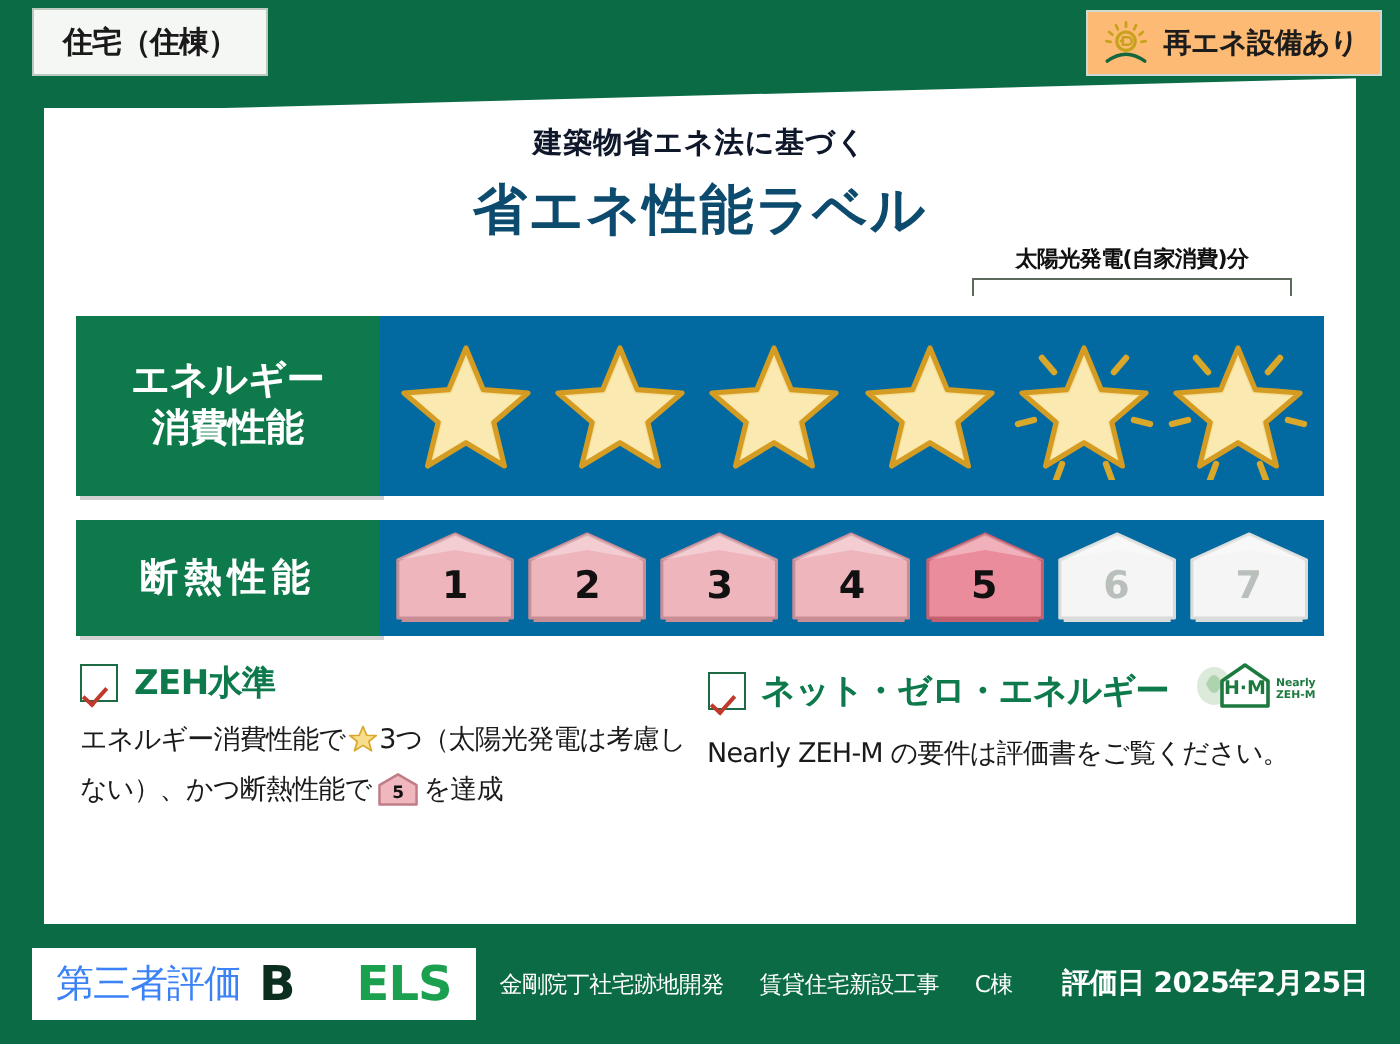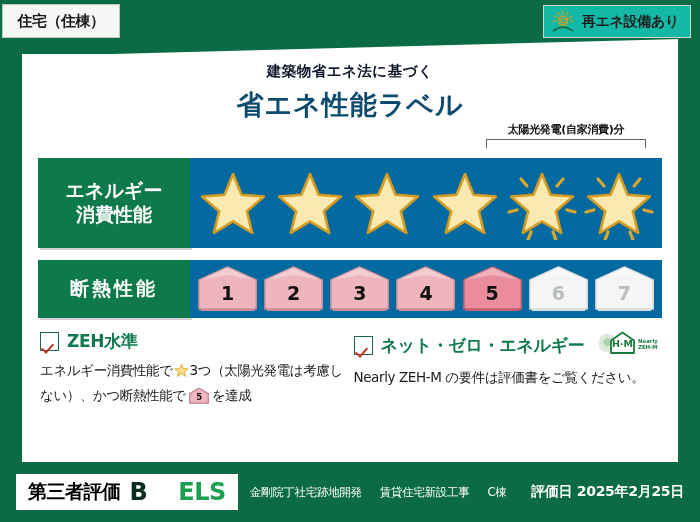--- a/index.html
+++ b/index.html
@@ -11,37 +11,37 @@
   body { background: #0a6b44; position: relative; }
 
   
   #label-root {
     position: absolute; inset: 0;
     background: #0a6b44;
   }
 
   
   #type-tag {
-    position: absolute; left: 2px; top: 4px;
+    position: absolute; left: 16px; top: 4px;
     width: 118px; height: 34px;
     background: #f4f7f4;
     border: 1px solid #bcc9bf;
     display: flex; align-items: center; justify-content: center;
     z-index: 6;
   }
   #type-tag .tag-text {
     font-size: 15px; font-weight: bold; color: #1a1a1a;
     letter-spacing: -0.5px;
   }
 
   
   #renew-badge {
     position: absolute; right: 9px; top: 5px;
     height: 33px; padding: 0 11px 0 6px;
-    background: #14b8a6;
+    background: #fdba74;
     border: 1px solid #cfd9d0;
     display: flex; align-items: center; gap: 6px;
     z-index: 6;
   }
   #renew-badge .badge-text {
     font-size: 14px; font-weight: bold; color: #1c1c1c;
     letter-spacing: -0.3px;
   }
   .sun-ico { width: 26px; height: 24px; display: block; }
 
@@ -168,21 +168,21 @@
     position: absolute; left: 0; right: 0; bottom: 0; height: 60px;
     display: flex; align-items: center;
   }
   #bels-plate {
     margin-left: 16px;
     background: #ffffff;
     height: 36px; padding: 0 12px;
     display: flex; align-items: center; gap: 9px;
   }
   #bels-plate .bels-jp {
-    font-size: 19px; font-weight: bold; color: #000000; letter-spacing: -0.5px;
+    font-size: 19px; font-weight: normal; color: #3b82f6; letter-spacing: -0.5px;
   }
   #bels-plate .bels-b { font-size: 24px; font-weight: bold; color: #0c2e1e; letter-spacing: -0.5px; }
   #bels-plate .bels-els { font-size: 24px; font-weight: bold; color: #1aa04f; letter-spacing: -0.5px; margin-left: 31px; }
 
   #project-info {
     margin-left: 12px; display: flex; align-items: center; gap: 18px;
     color: #ffffff; font-size: 11.5px; letter-spacing: -0.3px;
     white-space: nowrap;
   }
   #eval-block {

